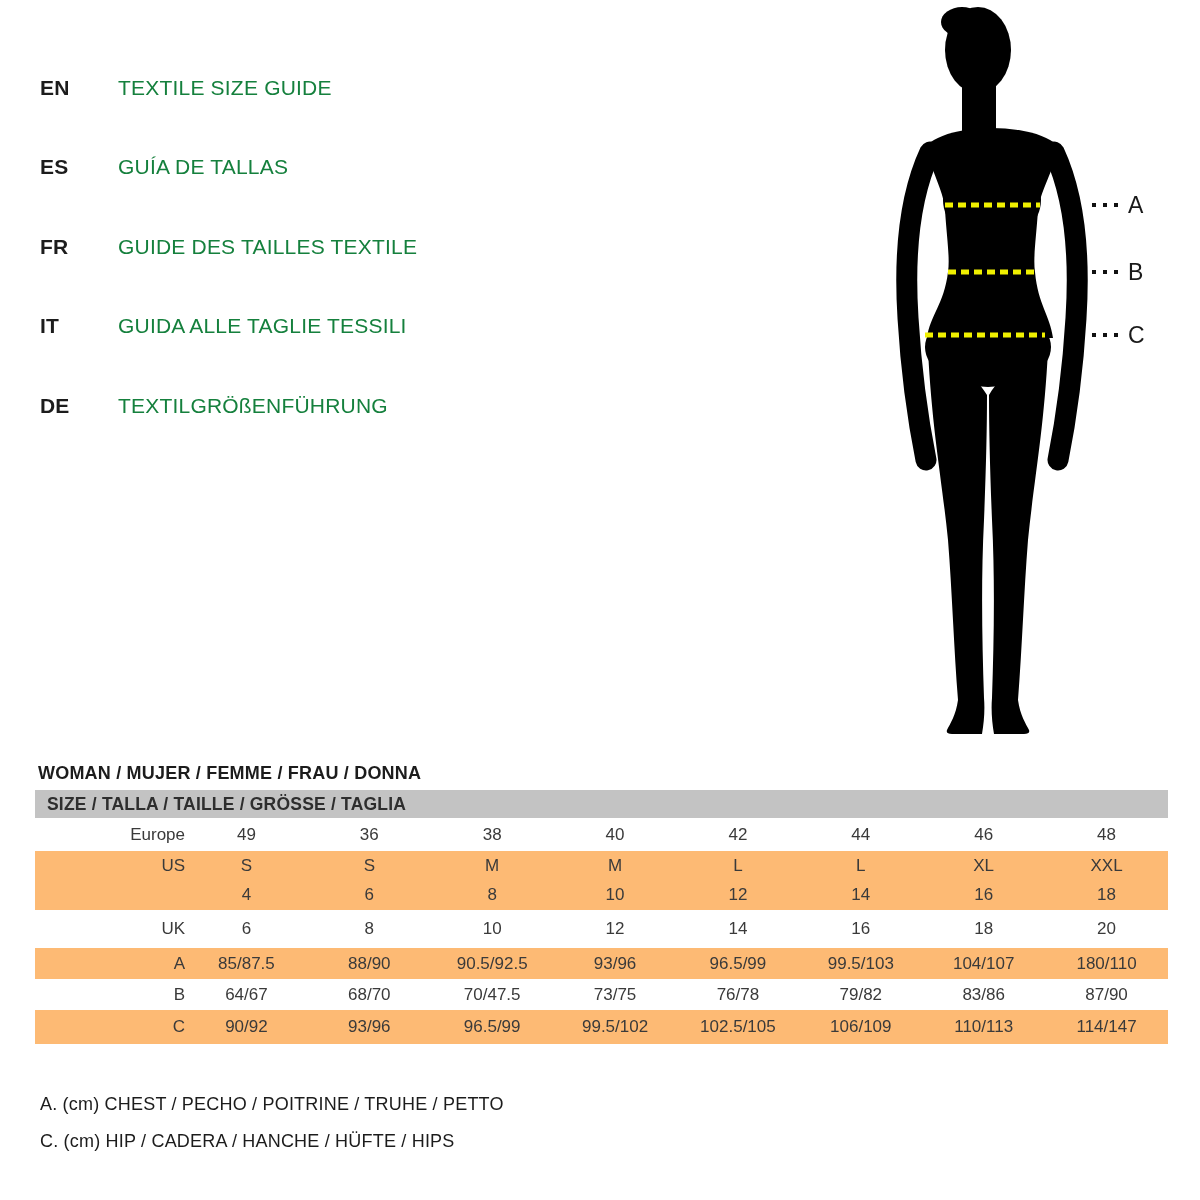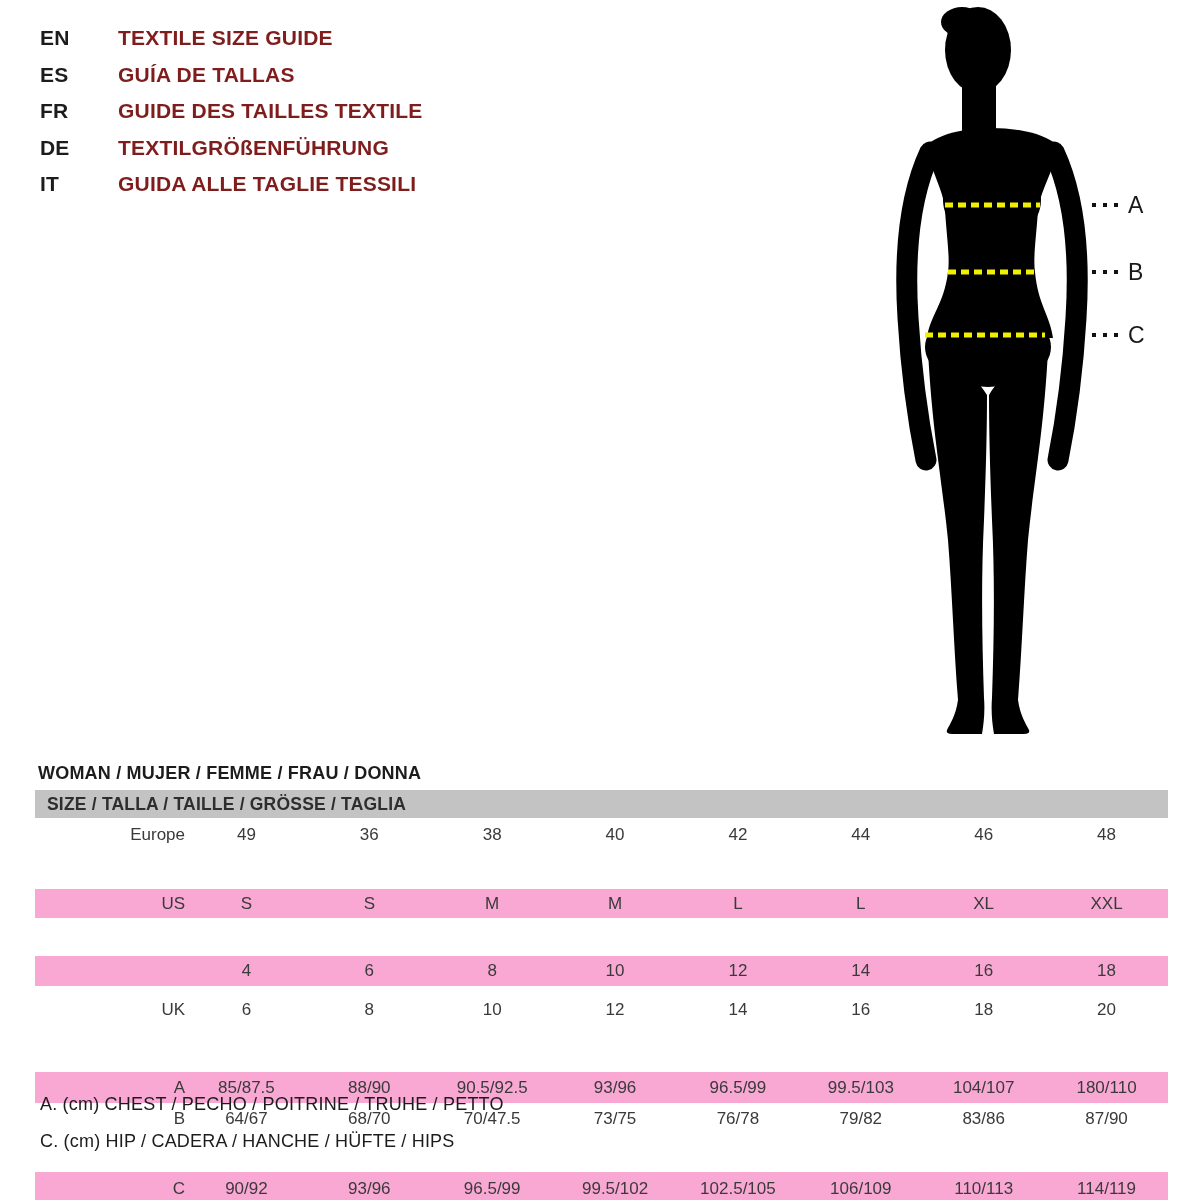--- a/index.html
+++ b/index.html
@@ -3,40 +3,40 @@
 <meta charset="utf-8">
 <style>
   html,body{margin:0;padding:0;background:#ffffff;}
   .page{
     position:relative;width:1200px;height:1200px;background:#ffffff;overflow:hidden;
     font-family:"Liberation Sans", sans-serif;color:#222;
   }
 
   
   .langs{position:absolute;left:40px;top:20px;}
-  .lang-row{display:flex;align-items:center;height:36.5px;}
+  .lang-row{display:flex;align-items:flex-end;height:36.5px;margin-top:43px;}
   .lang-code{width:78px;font-size:21px;font-weight:700;letter-spacing:.2px;color:#1c1c1c;}
-  .lang-label{font-size:21px;font-weight:700;letter-spacing:.2px;color:#7f1d1d;white-space:nowrap;}
+  .lang-label{font-size:21px;font-weight:400;letter-spacing:.2px;color:#15803d;white-space:nowrap;}
 
   
   .figure-svg{position:absolute;left:870px;top:0;}
   .measure-label{font-size:23px;fill:#1a1a1a;font-family:"Liberation Sans",sans-serif;}
 
   
   .section-title{position:absolute;left:38px;top:763px;font-size:18px;font-weight:700;color:#1c1c1c;letter-spacing:.2px;}
 
   
   .size-table{position:absolute;left:35px;top:790px;width:1133px;font-size:17px;color:#3a3a3a;}
   .t-header{height:28px;background:#c3c3c3;display:flex;align-items:center;padding-left:12px;
     font-weight:700;font-size:17.5px;color:#2e2e2e;letter-spacing:.2px;}
   .t-row{display:grid;grid-template-columns:150px repeat(8,1fr);align-items:center;}
   .t-label{padding-left:4px;text-align:right;}
   .t-cell{text-align:center;}
-  .shaded{background:#f9a8d4;margin-top:38px;}
-  .h33{height:33px}.h29{height:29px}.h30{height:30px}.h38{height:48px}.h31{height:31px}.h34{height:34px}
+  .shaded{background:#fdba74;}
+  .h33{height:33px}.h29{height:29px}.h30{height:30px}.h38{height:38px}.h31{height:31px}.h34{height:34px}
 
   
   .legend{position:absolute;left:40px;top:1086px;}
   .legend-line{font-size:18px;font-weight:400;line-height:37px;color:#1c1c1c;letter-spacing:.2px;white-space:nowrap;}
 </style>
 </head>
 <body>
 
 <div class="page">
 
@@ -47,26 +47,26 @@
     </div>
     <div class="lang-row">
       <span class="lang-code">ES</span>
       <span class="lang-label">GUÍA DE TALLAS</span>
     </div>
     <div class="lang-row">
       <span class="lang-code">FR</span>
       <span class="lang-label">GUIDE DES TAILLES TEXTILE</span>
     </div>
     <div class="lang-row">
+      <span class="lang-code">IT</span>
+      <span class="lang-label">GUIDA ALLE TAGLIE TESSILI</span>
+    </div>
+    <div class="lang-row">
       <span class="lang-code">DE</span>
       <span class="lang-label">TEXTILGRÖßENFÜHRUNG</span>
-    </div>
-    <div class="lang-row">
-      <span class="lang-code">IT</span>
-      <span class="lang-label">GUIDA ALLE TAGLIE TESSILI</span>
     </div>
   </div>
 
   <svg class="figure-svg" width="300" height="745" viewBox="0 0 300 745" xmlns="http://www.w3.org/2000/svg">
     <g fill="#000000">
 
       <ellipse cx="92" cy="22" rx="21" ry="15"></ellipse>
 
       <ellipse cx="108" cy="50" rx="33" ry="43"></ellipse>
 
@@ -211,21 +211,21 @@
 
     <div class="t-row h34 shaded">
       <span class="t-label">C</span>
       <span class="t-cell">90/92</span>
       <span class="t-cell">93/96</span>
       <span class="t-cell">96.5/99</span>
       <span class="t-cell">99.5/102</span>
       <span class="t-cell">102.5/105</span>
       <span class="t-cell">106/109</span>
       <span class="t-cell">110/113</span>
-      <span class="t-cell">114/119</span>
+      <span class="t-cell">114/147</span>
     </div>
   </div>
 
   <div class="legend">
     <div class="legend-line">A. (cm) CHEST / PECHO / POITRINE / TRUHE / PETTO</div>
     <div class="legend-line">C. (cm) HIP / CADERA / HANCHE / HÜFTE / HIPS</div>
   </div>
 
 </div>
 

